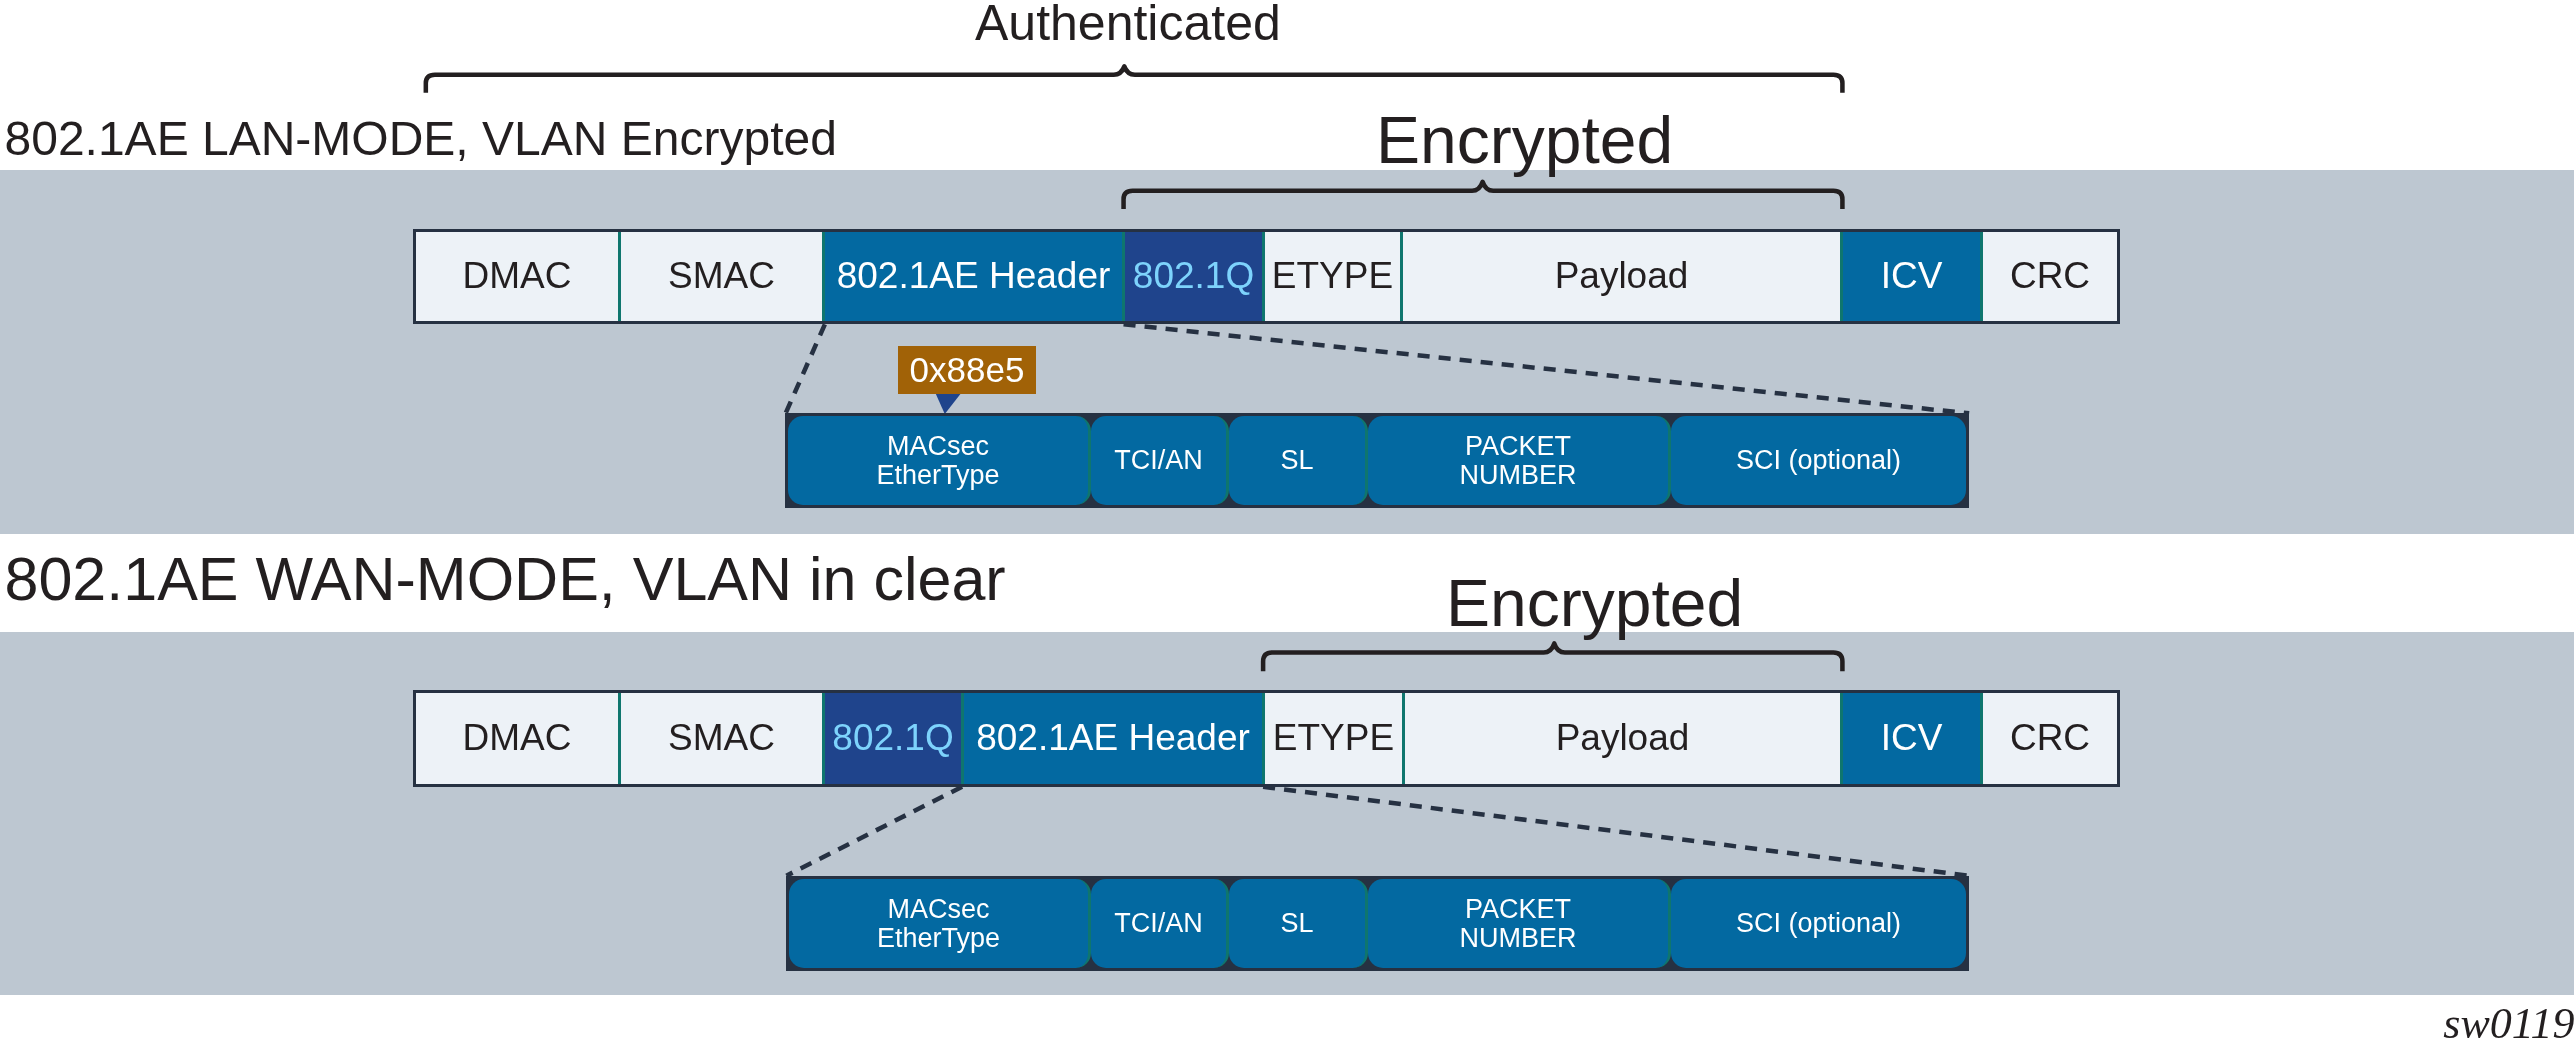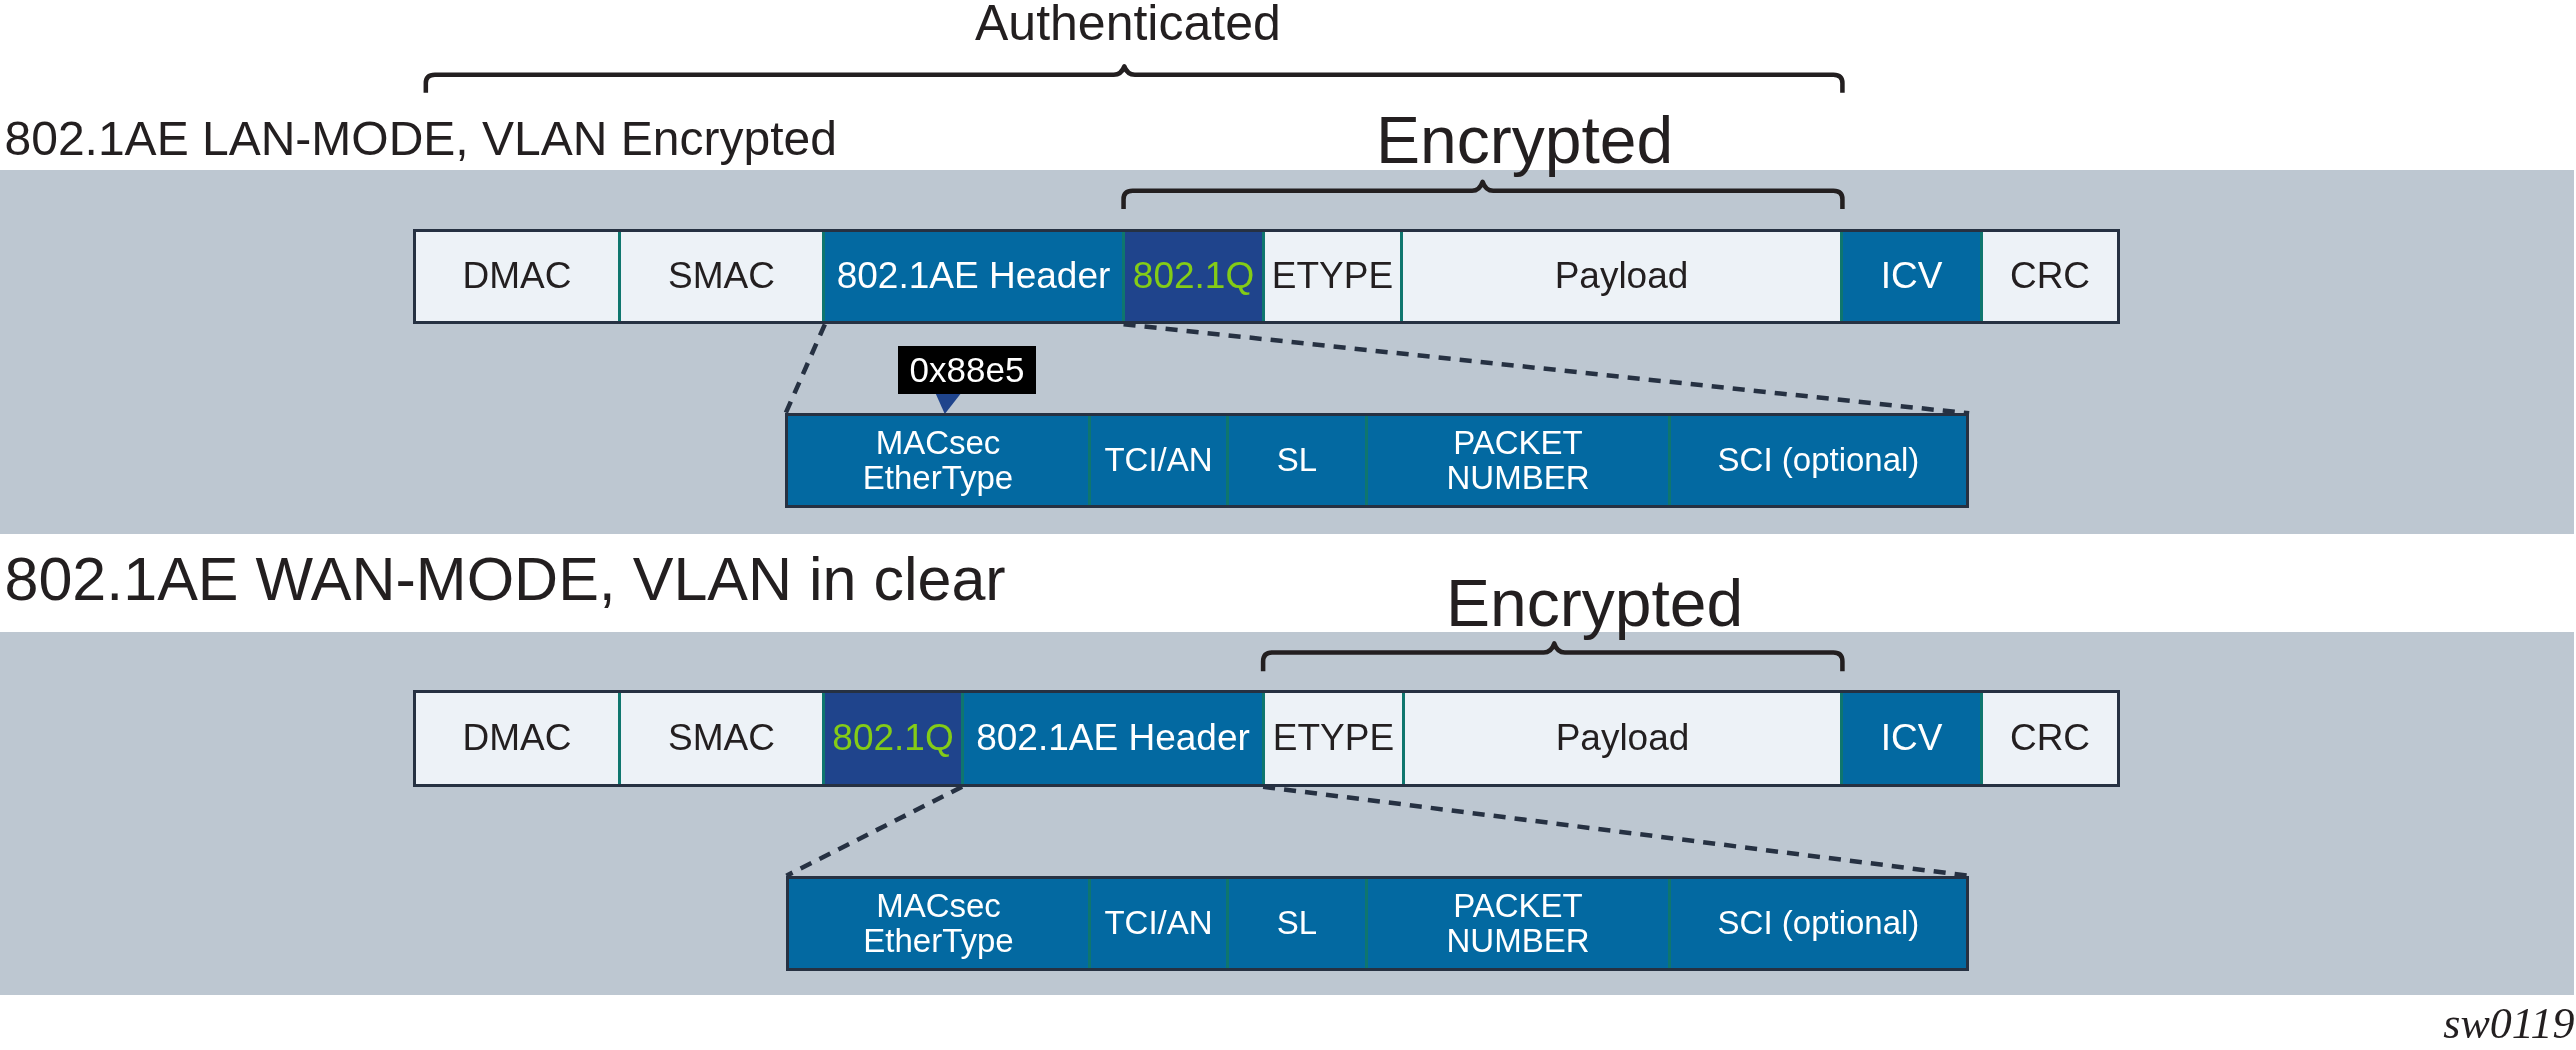--- a/index.html
+++ b/index.html
@@ -8,23 +8,23 @@
   .band { position: absolute; left: 0; width: 2574px; background: #bdc7d1; }
   .txt { position: absolute; white-space: nowrap; line-height: 1; }
   .big { font-size: 66px; }
   .frame { position: absolute; display: flex; box-sizing: border-box;
            border: 3.8px solid #263142; background: #263142; }
   .cell { box-sizing: border-box; display: flex; align-items: center; justify-content: center;
           text-align: center; font-size: 37px; line-height: 1.05; border-right: 3px solid #0f766e; }
   .cell:last-child { border-right: none; }
   .light { background: #edf2f7; color: #231f20; }
   .red { background: #0369a1; color: #ffffff; }
-  .blue { background: #1f448c; color: #84cc16; }
-  .sub .cell { font-size: 33px; }
-  .callout { position: absolute; background: #000000; color: #fff; font-size: 35px;
+  .blue { background: #1f448c; color: #7dd3fc; }
+  .sub .cell { font-size: 27px; border-radius: 15px; }
+  .callout { position: absolute; background: #a16207; color: #fff; font-size: 35px;
              display: flex; align-items: center; justify-content: center; }
   svg.overlay { position: absolute; left: 0; top: 0; }
   .fig-id { position: absolute; font-family: "Liberation Serif", serif; font-style: italic; font-size: 44px; }
 </style>
 </head>
 <body>
 
 <div class="band" style="top:170px;height:364px;"></div>
 <div class="band" style="top:632px;height:363px;"></div>
 

